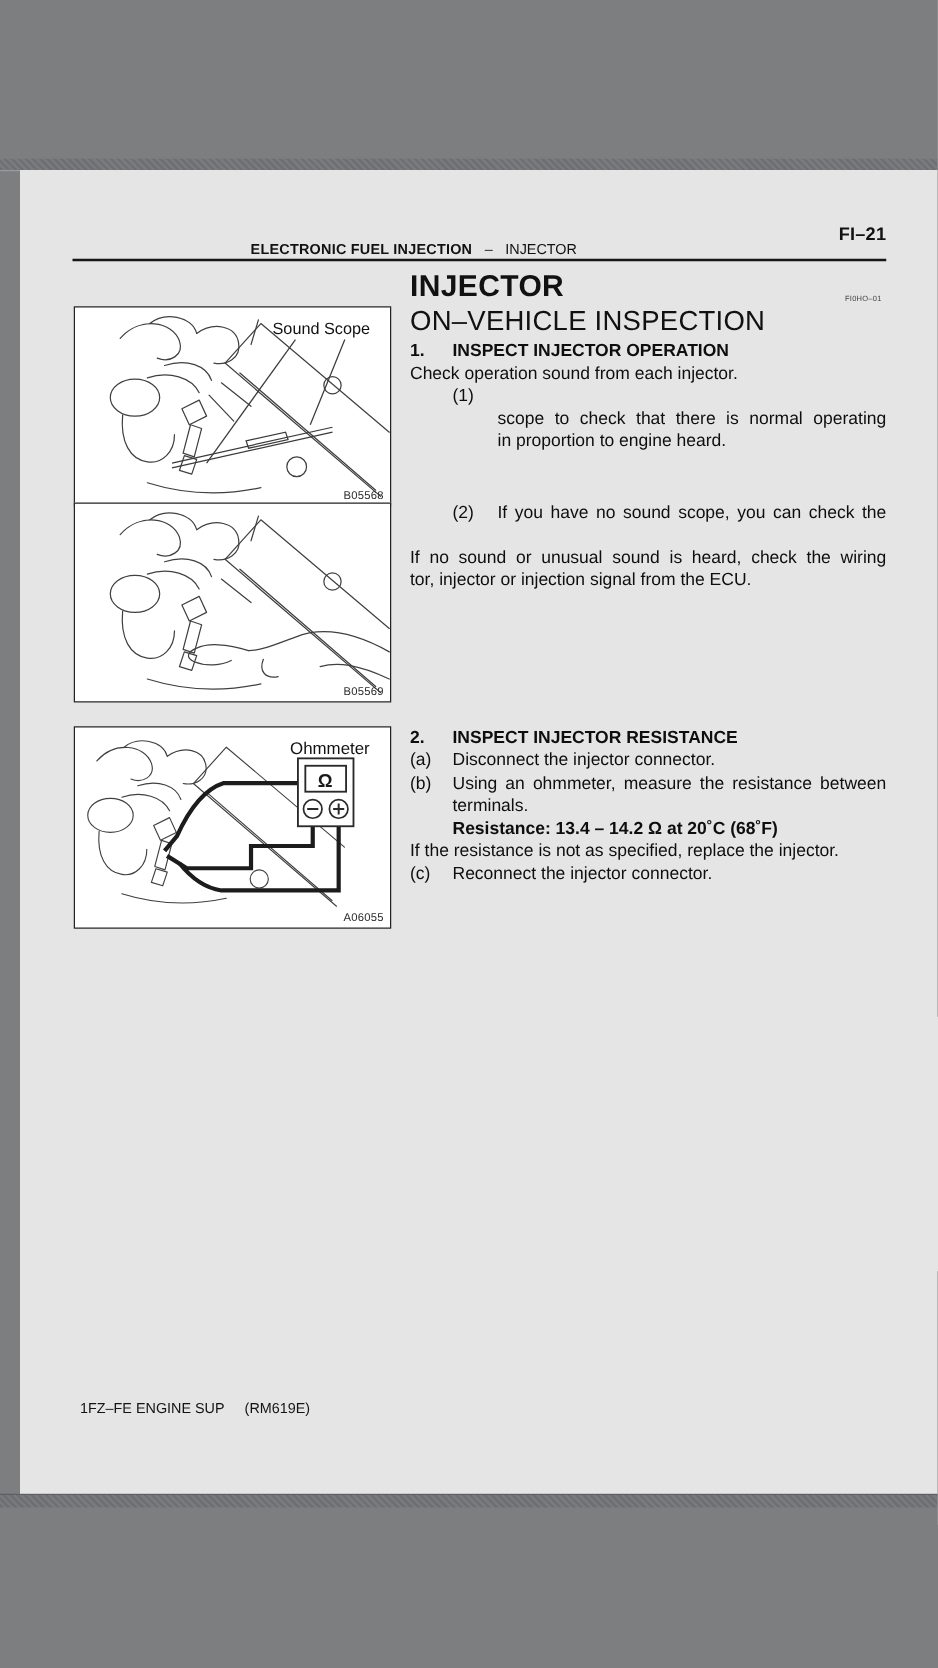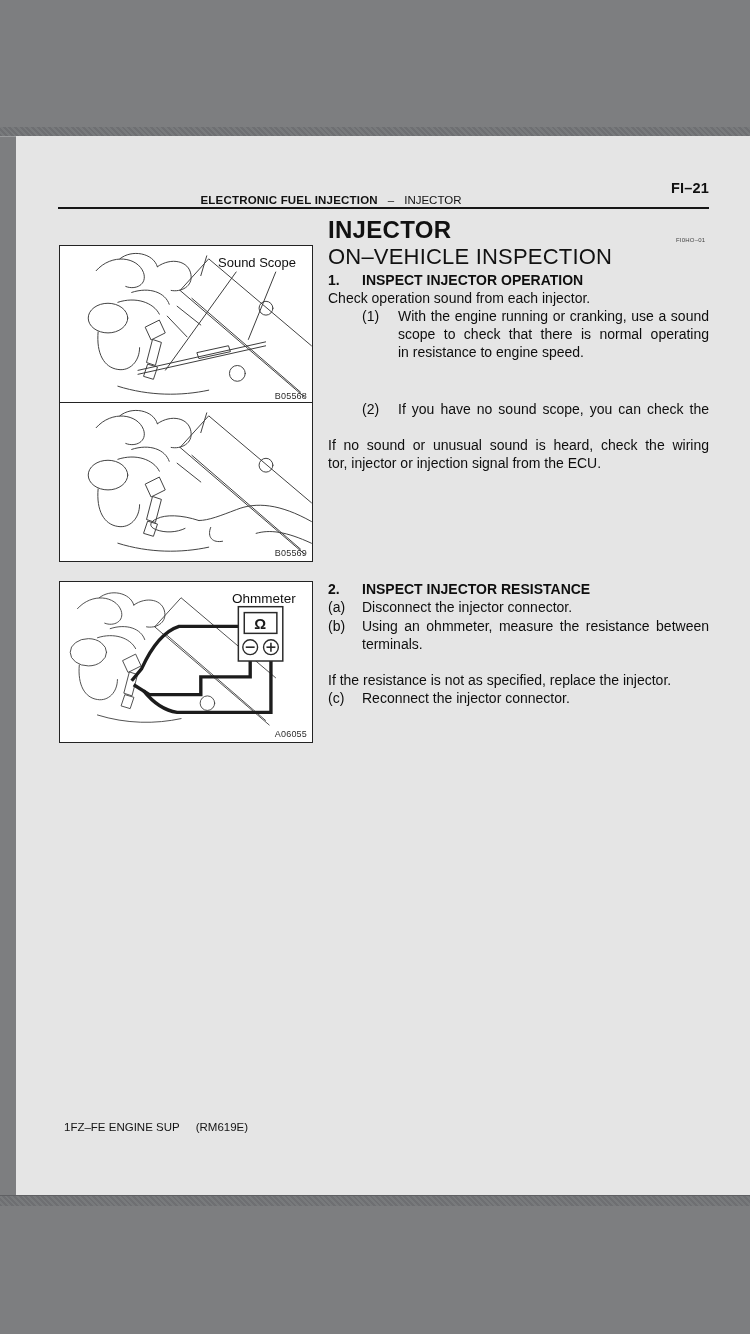--- a/index.html
+++ b/index.html
@@ -173,40 +173,40 @@
 
     <div class="doc-title">INJECTOR</div>
     <div class="doc-subtitle">ON–VEHICLE INSPECTION</div>
     <div class="refcode">FI0HO–01</div>
 
     <div class="ln b" style="left:312px;top:135px;">1.</div>
     <div class="ln b" style="left:346px;top:135px;">INSPECT INJECTOR OPERATION</div>
     <div class="ln" style="left:312px;top:153px;">Check operation sound from each injector.</div>
 
     <div class="ln" style="left:346px;top:171px;">(1)</div>
-    <div class="ln just w311" style="top:171px;">With the engine running or cranking, use a sound</div>
     <div class="ln just w311" style="top:189px;">scope to check that there is normal operating noise</div>
-    <div class="ln" style="left:382px;top:207px;">in resistance to engine speed.</div>
+    <div class="ln" style="left:382px;top:207px;">in proportion to engine heard.</div>
 
     <div class="ln" style="left:346px;top:264px;">(2)</div>
     <div class="ln just w311" style="top:264px;">If you have no sound scope, you can check the in-</div>
 
     <div class="ln just w381" style="top:300px;">If no sound or unusual sound is heard, check the wiring connec-</div>
     <div class="ln" style="left:312px;top:318px;">tor, injector or injection signal from the ECU.</div>
 
     <div class="ln b" style="left:312px;top:444px;">2.</div>
     <div class="ln b" style="left:346px;top:444px;">INSPECT INJECTOR RESISTANCE</div>
 
     <div class="ln" style="left:312px;top:462px;">(a)</div>
     <div class="ln" style="left:346px;top:462px;">Disconnect the injector connector.</div>
 
     <div class="ln" style="left:312px;top:481px;">(b)</div>
     <div class="ln just w347" style="top:481px;">Using an ohmmeter, measure the resistance between the</div>
     <div class="ln" style="left:346px;top:499px;">terminals.</div>
 
+    <div class="ln b" style="left:346px;top:517px;">Resistance: 13.4 – 14.2 Ω at 20˚C (68˚F)</div>
     <div class="ln" style="left:312px;top:535px;text-align:right;">If the resistance is not as specified, replace the injector.</div>
 
     <div class="ln" style="left:312px;top:553px;">(c)</div>
     <div class="ln" style="left:346px;top:553px;">Reconnect the injector connector.</div>
 
     <div class="footer">
       <span>1FZ–FE ENGINE SUP</span><span class="fr">(RM619E)</span>
     </div>
 
   </div>

